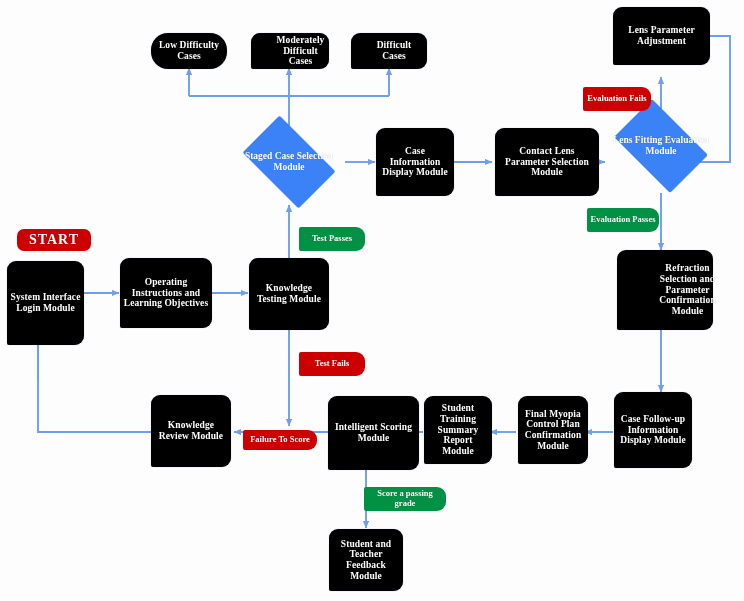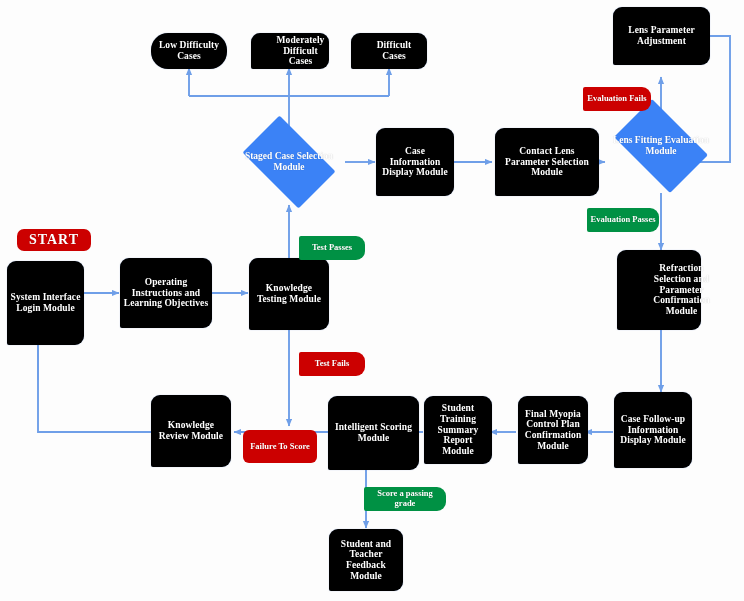--- a/index.html
+++ b/index.html
@@ -185,39 +185,39 @@
     <div class="decision-shape"></div>
     <div class="decision-label">Lens Fitting Evaluation Module</div>
   </div>
 
   <div class="node process" style="left:7px; top:261px; width:77px; height:84px;">System Interface Login Module</div>
 
   <div class="node process" style="left:120px; top:258px; width:92px; height:70px;">Operating Instructions and Learning Objectives</div>
 
   <div class="node process" style="left:249px; top:258px; width:80px; height:72px;">Knowledge Testing Module</div>
 
-  <div class="node process" style="left:617px; top:250px; width:84px; height:80px;padding-left:48px;">Refraction Selection and Parameter Confirmation Module</div>
+  <div class="node process" style="left:617px; top:250px; width:96px; height:80px;padding-left:48px;">Refraction Selection and Parameter Confirmation Module</div>
 
   <div class="node process" style="left:151px; top:395px; width:80px; height:72px;">Knowledge Review Module</div>
 
   <div class="node process" style="left:328px; top:396px; width:91px; height:74px;">Intelligent Scoring Module</div>
 
   <div class="node process" style="left:424px; top:396px; width:68px; height:68px;">Student Training Summary Report Module</div>
 
   <div class="node process" style="left:518px; top:396px; width:70px; height:68px;">Final Myopia Control Plan Confirmation Module</div>
 
   <div class="node process" style="left:614px; top:392px; width:78px; height:76px;">Case Follow-up Information Display Module</div>
 
   <div class="node process" style="left:329px; top:529px; width:74px; height:62px;">Student and Teacher Feedback Module</div>
 
-  <div class="tag green" style="left:299px; top:236px; width:66px; height:24px;">Test Passes</div>
+  <div class="tag green" style="left:299px; top:227px; width:66px; height:24px;">Test Passes</div>
 
   <div class="tag red" style="left:299px; top:352px; width:66px; height:24px;">Test Fails</div>
 
   <div class="tag red" style="left:583px; top:87px; width:68px; height:24px;">Evaluation Fails</div>
 
   <div class="tag green" style="left:587px; top:208px; width:72px; height:24px;">Evaluation Passes</div>
 
-  <div class="tag red" style="left:243px; top:430px; width:74px; height:33px;border-radius:6px;">Failure To Score</div>
+  <div class="tag red" style="left:243px; top:430px; width:74px; height:20px;">Failure To Score</div>
 
   <div class="tag green" style="left:364px; top:487px; width:82px; height:24px;">Score a passing grade</div>
 
 </div>
 
 </body></html>

